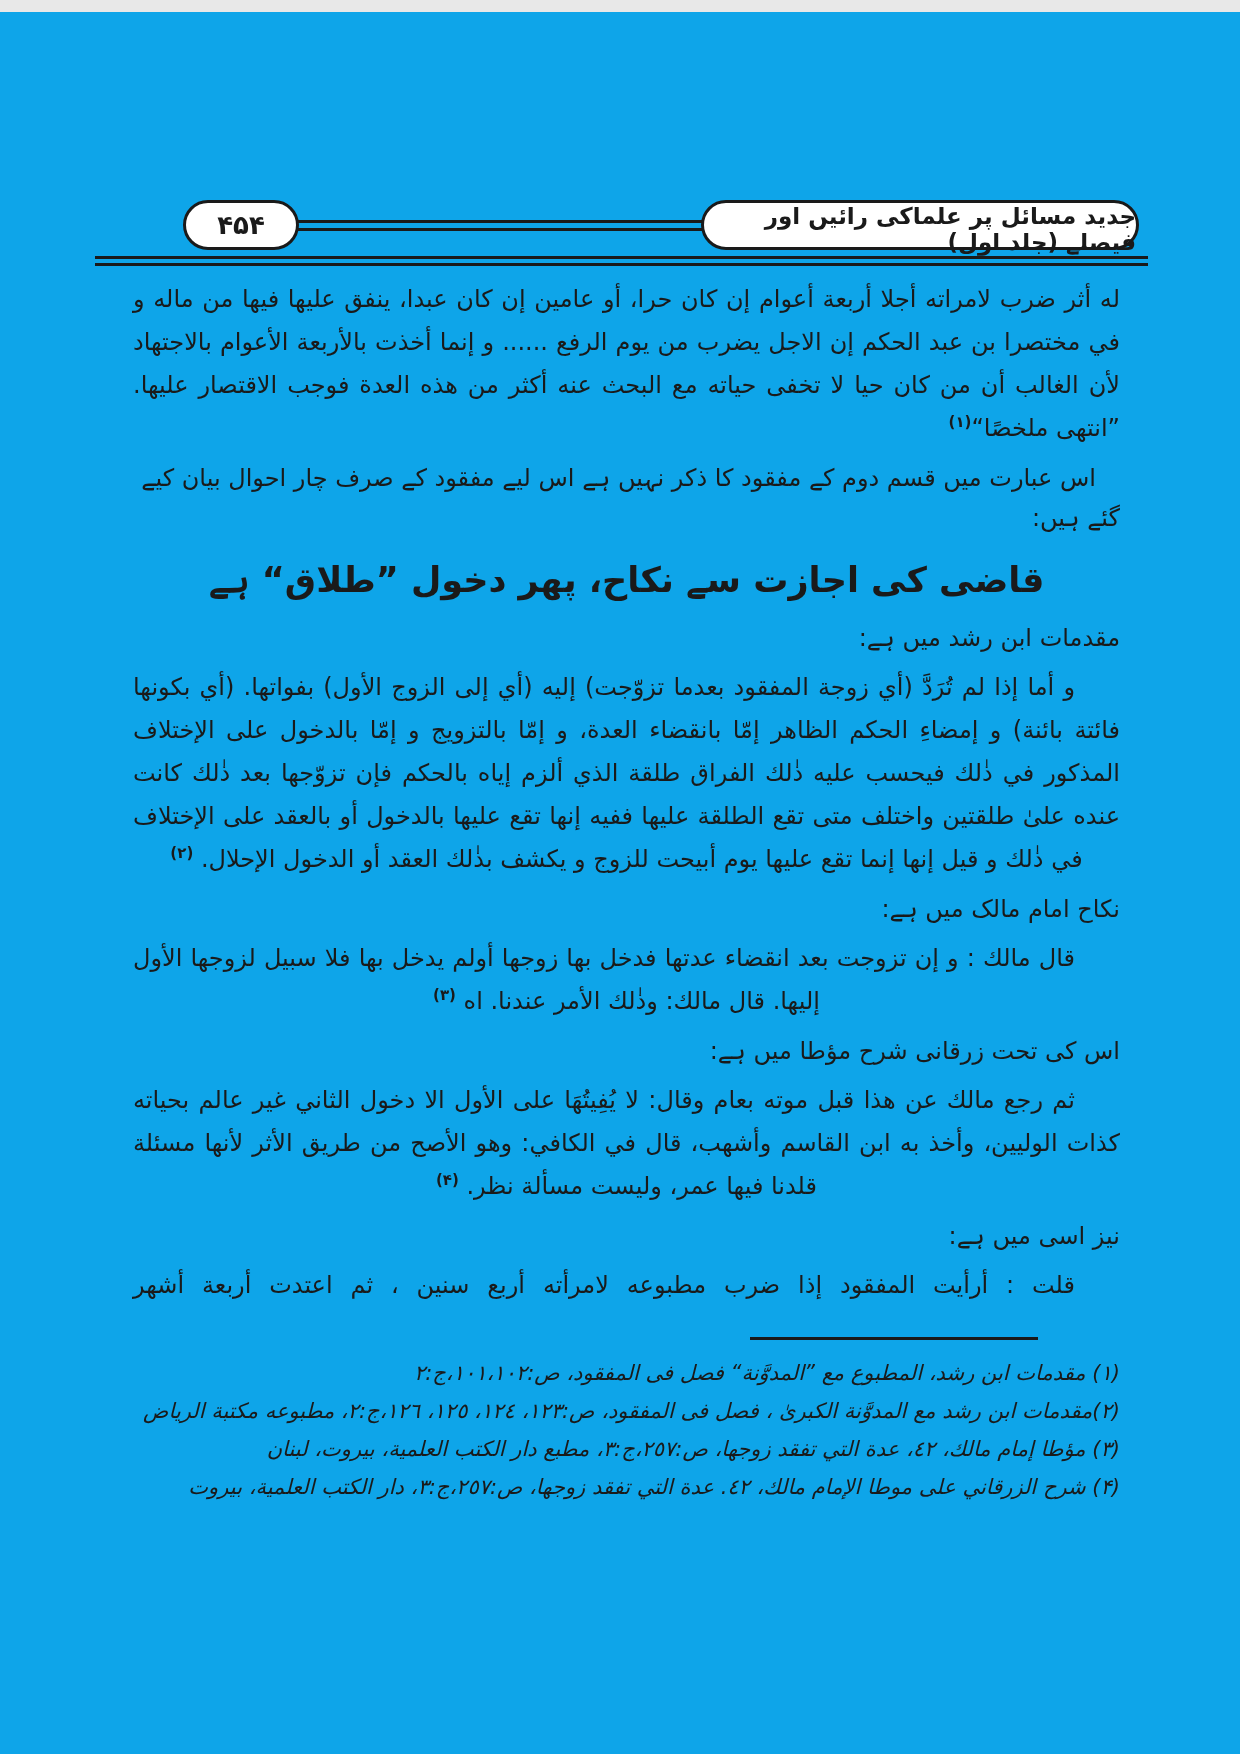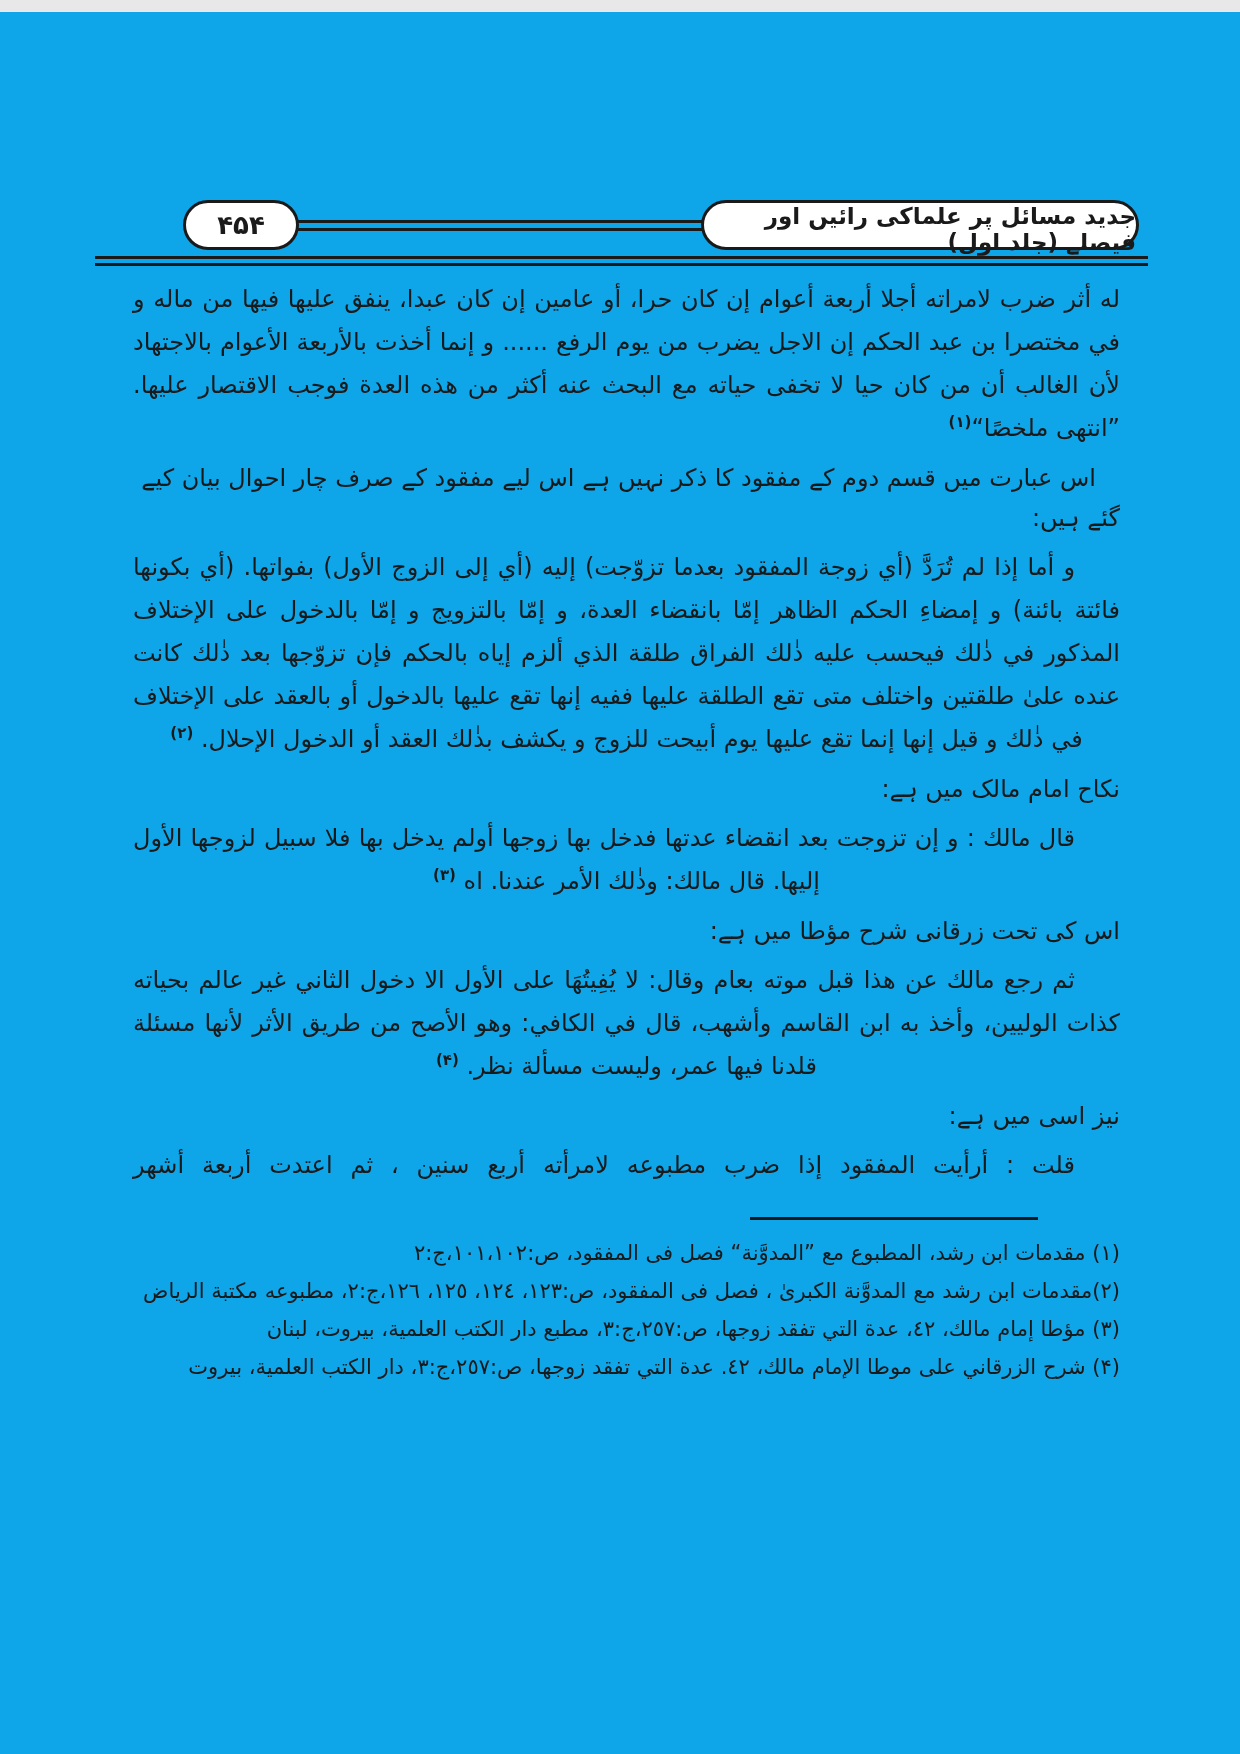--- a/index.html
+++ b/index.html
@@ -98,20 +98,21 @@
     width:288px;
     height:0;
     border-top:3px solid #1a1a1a;
     margin:0 82px 14px 0;
   }
   .fn {
     font-size:21px;
     line-height:38px;
     text-align:justify;
     margin:0;
+    font-style:italic;
   }
   .fn .marker { white-space:nowrap; }
 </style>
 </head>
 <body>
 
 <div class="page">
 
   <header class="hdr">
     <div class="pill">
@@ -124,21 +125,23 @@
   </header>
 
   <div class="dbl-rule"></div>
 
   <main class="content">
 
     <p class="ar"><span>له أثر ضرب لامراته أجلا أربعة أعوام إن كان حرا، أو عامين إن كان عبدا، ينفق عليها فيها من ماله و في مختصرا بن عبد الحكم إن الاجل يضرب من يوم الرفع ...... و إنما أخذت بالأربعة الأعوام بالاجتهاد لأن الغالب أن من كان حيا لا تخفى حياته مع البحث عنه أكثر من هذه العدة فوجب الاقتصار عليها. ”انتهى ملخصًا“</span><sup>(١)</sup></p>
 
     <p class="ur lead">اس عبارت میں قسم دوم کے مفقود کا ذکر نہیں ہے اس لیے مفقود کے صرف چار احوال بیان کیے گئے ہیں:</p>
 
+    <h1 class="heading">قاضی کی اجازت سے نکاح، پھر دخول ”طلاق“ ہے</h1>
 
+    <p class="ur">مقدمات ابن رشد میں ہے:</p>
 
     <p class="ar indent last-center"><span>و أما إذا لم تُرَدَّ (أي زوجة المفقود بعدما تزوّجت) إليه (أي إلى الزوج الأول) بفواتها. (أي بكونها فائتة بائنة) و إمضاءِ الحكم الظاهر إمّا بانقضاء العدة، و إمّا بالتزويج و إمّا بالدخول على الإختلاف المذكور في ذٰلك فيحسب عليه ذٰلك الفراق طلقة الذي ألزم إياه بالحكم فإن تزوّجها بعد ذٰلك كانت عنده علىٰ طلقتين واختلف متى تقع الطلقة عليها ففيه إنها تقع عليها بالدخول أو بالعقد على الإختلاف في ذٰلك و قيل إنها إنما تقع عليها يوم أبيحت للزوج و يكشف بذٰلك العقد أو الدخول الإحلال.</span> <sup>(٢)</sup></p>
 
     <p class="ur">نکاح امام مالک میں ہے:</p>
 
     <p class="ar indent last-center"><span>قال مالك : و إن تزوجت بعد انقضاء عدتها فدخل بها زوجها أولم يدخل بها فلا سبيل لزوجها الأول إليها. قال مالك: وذٰلك الأمر عندنا. اه</span> <sup>(٣)</sup></p>
 
     <p class="ur">اس کی تحت زرقانی شرح مؤطا میں ہے:</p>
 
     <p class="ar indent last-center"><span>ثم رجع مالك عن هذا قبل موته بعام وقال: لا يُفِيتُهَا على الأول الا دخول الثاني غير عالم بحياته كذات الوليين، وأخذ به ابن القاسم وأشهب، قال في الكافي: وهو الأصح من طريق الأثر لأنها مسئلة قلدنا فيها عمر، وليست مسألة نظر.</span> <sup>(۴)</sup></p>

